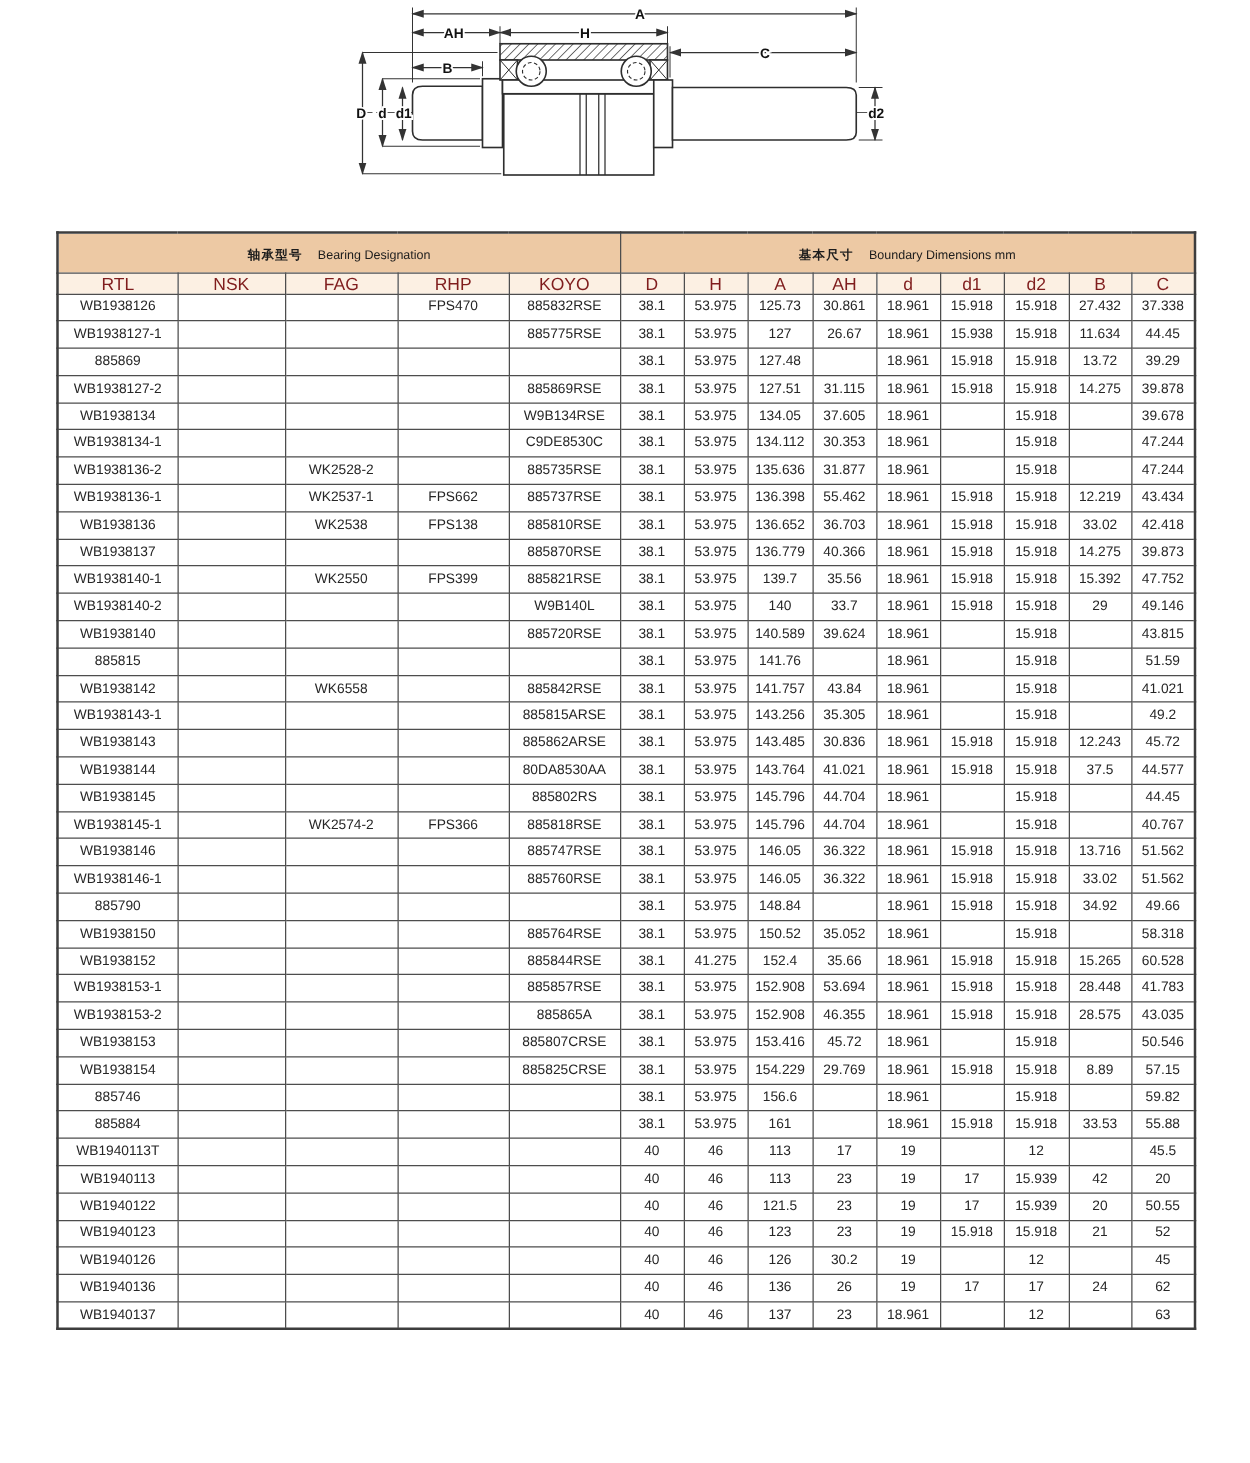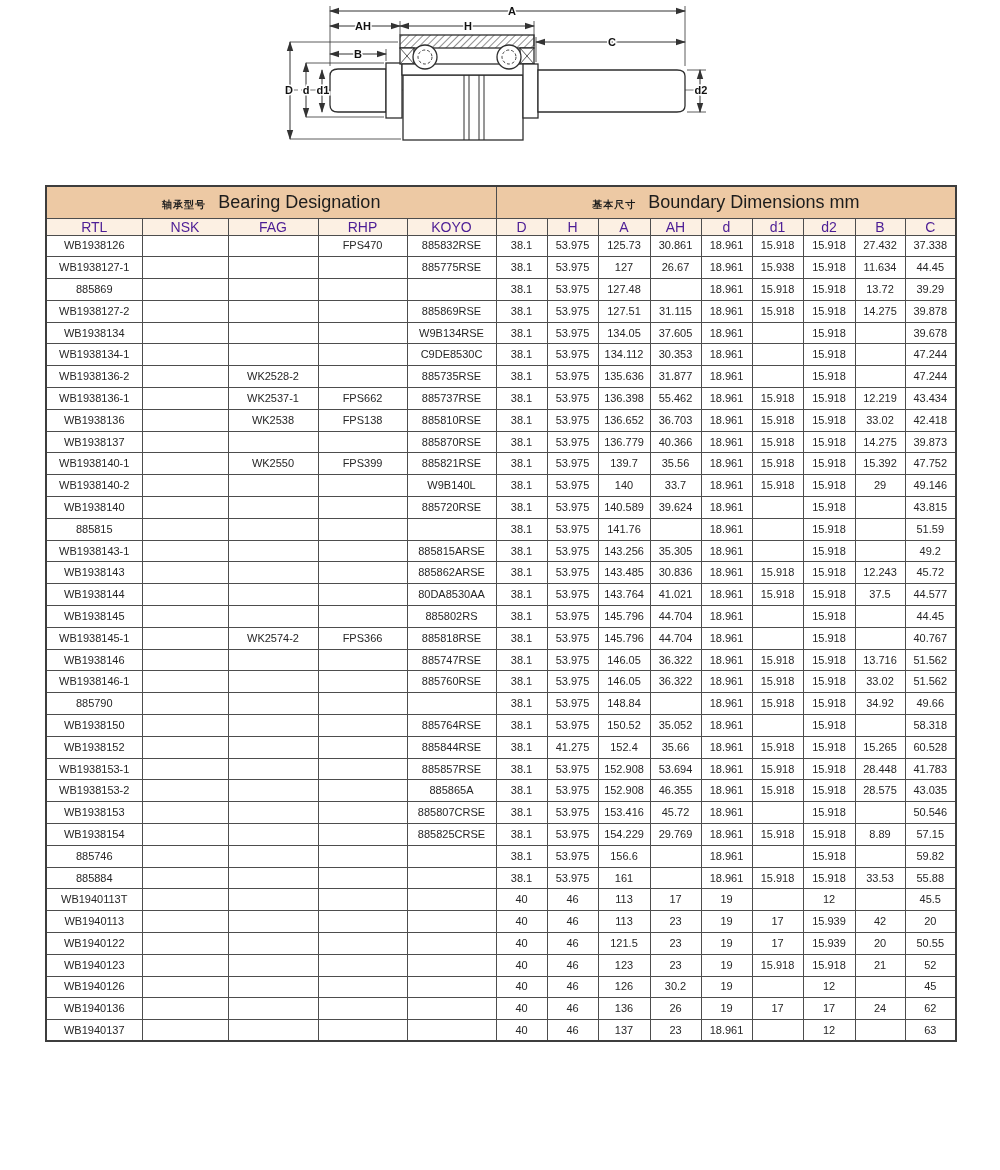--- a/index.html
+++ b/index.html
@@ -11,22 +11,22 @@
   .diagram svg { display: block; }
 
   
   table.bearing { border-collapse: collapse; table-layout: fixed; width: 910px;
                   position: absolute; left: 45px; top: 185px;
                   border: 2px solid #3d3d3d; }
   table.bearing th, table.bearing td { border: 1px solid #4d4d4d; text-align: center;
                   white-space: nowrap; overflow: hidden; }
   tr.group-row th { background: #edc9a4; height: 32px; font-size: 15px; font-weight: normal; color: #1c1c1c; }
   tr.group-row .zh { font-weight: bold; font-size: 10px; letter-spacing: 1px; margin-right: 8px; text-align: right; }
-  tr.group-row .en { font-size: 18px; margin-top: 36px; }
-  tr.col-row th { background: #fcf0e3; height: 15px; font-size: 14px; font-weight: normal; color: #4c1d95; }
+  tr.group-row .en { font-size: 10px; margin-top: 36px; }
+  tr.col-row th { background: #fcf0e3; height: 15px; font-size: 14px; font-weight: normal; color: #7f1d1d; }
   tbody td { background: #ffffff; height: 21.8px; font-size: 11px; line-height: 1; padding: 0 1px; color: #262626; }
 </style>
 </head>
 <body>
 
 <div class="page">
 
   <div class="diagram">
     <svg width="460" height="162" viewBox="0 0 460 162">
       <defs>
@@ -369,20 +369,36 @@
           <td>53.975</td>
           <td>141.76</td>
           <td></td>
           <td>18.961</td>
           <td></td>
           <td>15.918</td>
           <td></td>
           <td>51.59</td>
         </tr>
         <tr>
+          <td>WB1938142</td>
+          <td></td>
+          <td>WK6558</td>
+          <td></td>
+          <td>885842RSE</td>
+          <td>38.1</td>
+          <td>53.975</td>
+          <td>141.757</td>
+          <td>43.84</td>
+          <td>18.961</td>
+          <td></td>
+          <td>15.918</td>
+          <td></td>
+          <td>41.021</td>
+        </tr>
+        <tr>
           <td>WB1938143-1</td>
           <td></td>
           <td></td>
           <td></td>
           <td>885815ARSE</td>
           <td>38.1</td>
           <td>53.975</td>
           <td>143.256</td>
           <td>35.305</td>
           <td>18.961</td>

